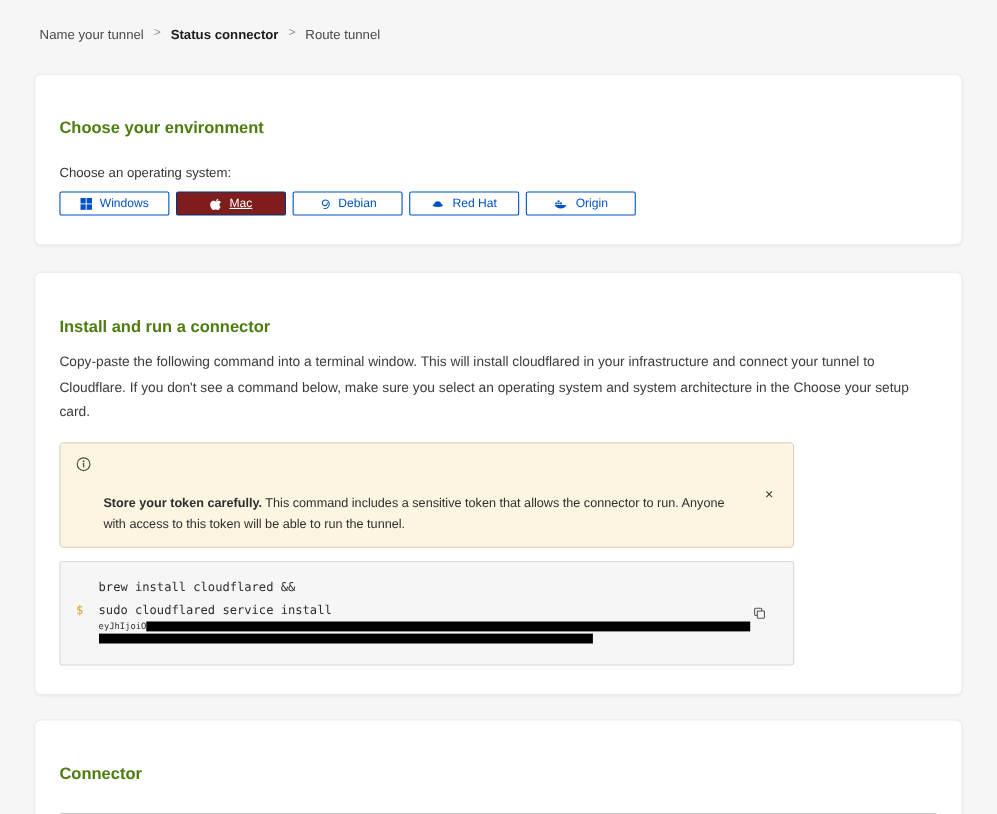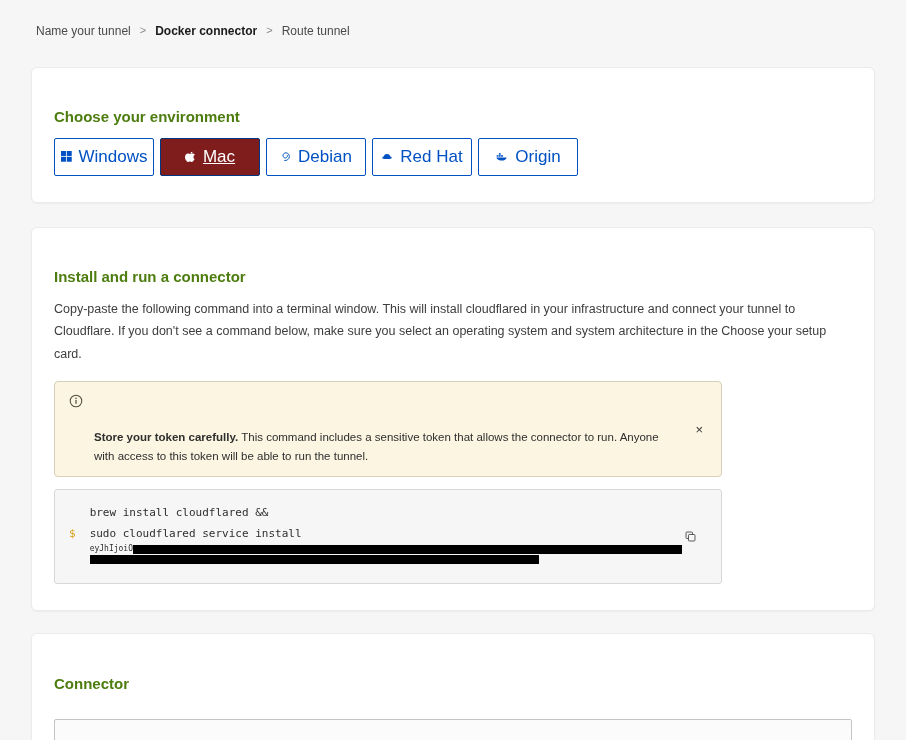--- a/index.html
+++ b/index.html
@@ -30,23 +30,23 @@
   .card-title { font-size: 15px; font-weight: bold; color: #4d7c0f; }
   .card-env { margin-top: 29px; }
   .card-install { margin-top: 24px; }
   .card-connectors { margin-top: 22px; }
 
   
   .os-label { font-size: 12px; color: #333; margin: 25px 0 10px; }
   .os-row { display: flex; gap: 6px; }
   .os-btn {
     display: flex; align-items: center; justify-content: center; gap: 7px;
-    width: 100px; height: 38px; padding: 0;
+    width: 100px; height: 22px; padding: 0;
     background: #fff; border: 1px solid #0051c3; border-radius: 2px;
-    color: #0051c3; font-size: 17px; font-family: inherit; cursor: pointer;
+    color: #0051c3; font-size: 11px; font-family: inherit; cursor: pointer;
   }
   .os-btn.selected { background: #7f1d1d; border-color: #003681; color: #fff; text-decoration: underline; }
   .os-icon { display: inline-flex; align-items: center; }
 
   
   .desc { font-size: 12.5px; line-height: 1.8; color: #3d3d3d; max-width: 800px; }
   .alert {
     margin-top: 16px; width: 668px;
     display: flex; align-items: flex-start; gap: 11px;
     background: #fcf5e2; border: 1px solid #d6d0b8; border-radius: 4px;
@@ -92,27 +92,28 @@
   .th { font-size: 11px; font-weight: bold; color: #1b1b1b; }
 </style>
 </head>
 <body>
 
 <div class="page">
 
   <nav class="breadcrumb">
     <span class="crumb">Name your tunnel</span>
     <span class="sep">&gt;</span>
-    <span class="crumb active">Docker connector</span>
+    <span class="crumb active">Status connector</span>
     <span class="sep">&gt;</span>
     <span class="crumb">Route tunnel</span>
   </nav>
 
   <section class="card card-env">
     <h2 class="card-title">Choose your environment</h2>
+    <div class="os-label">Choose an operating system:</div>
     <div class="os-row">
 
       <button class="os-btn">
         <span class="os-icon">
           <svg viewBox="0 0 16 16" width="11" height="11" fill="currentColor">
               <rect x="0" y="0" width="7.2" height="7.2"></rect>
               <rect x="8.4" y="0" width="7.2" height="7.2"></rect>
               <rect x="0" y="8.4" width="7.2" height="7.2"></rect>
               <rect x="8.4" y="8.4" width="7.2" height="7.2"></rect>
             </svg>

